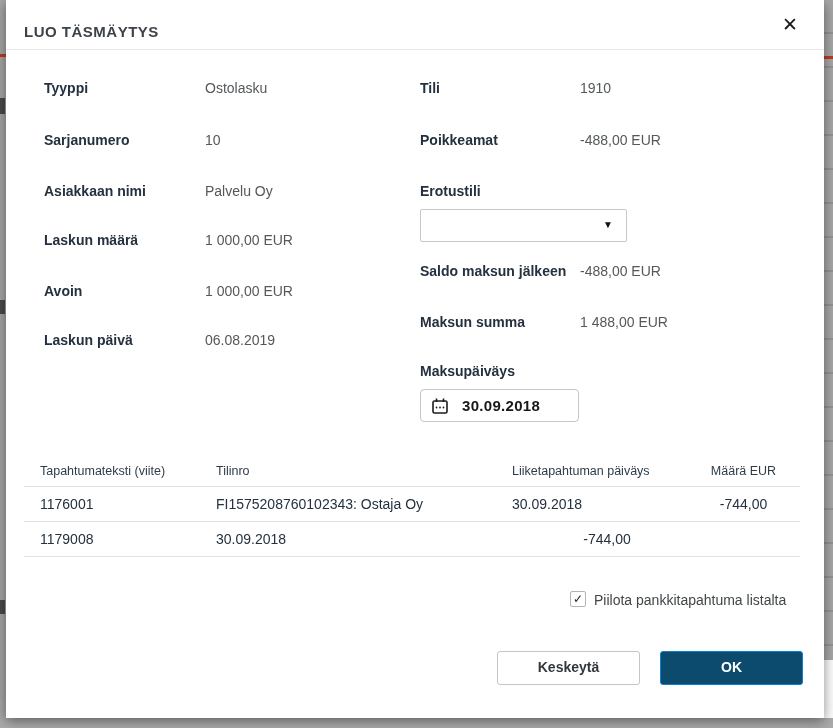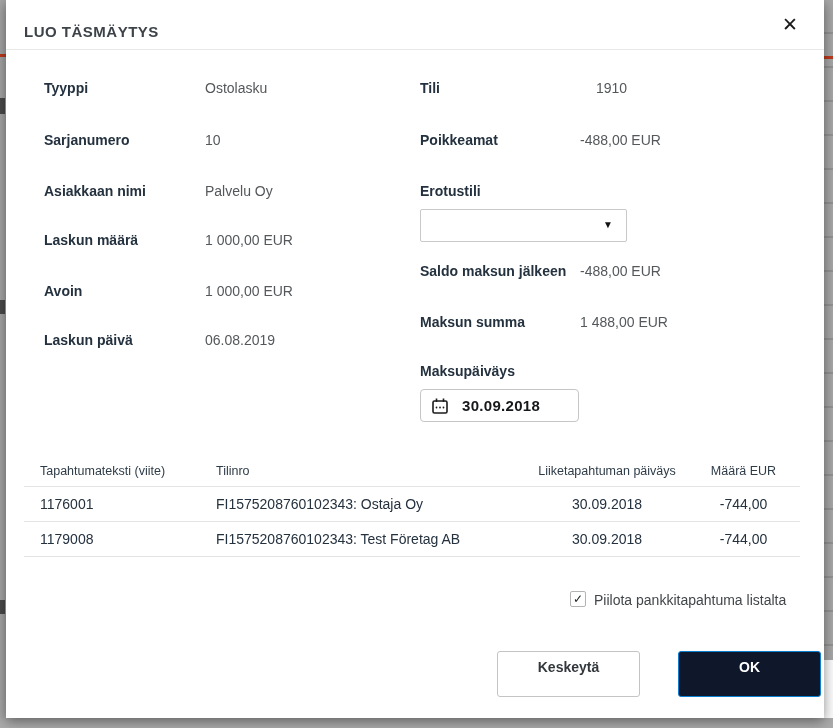--- a/index.html
+++ b/index.html
@@ -64,42 +64,42 @@
 
   
   .txn-table { position: absolute; left: 18px; top: 456px; width: 776px; }
   .t-row {
     display: grid; grid-template-columns: 176px 296px 190px 83px;
     padding: 0 15px 0 16px; align-items: center;
     border-bottom: 1px solid #e3e3e3;
   }
   .t-row.head { height: 31px; }
   .t-row.body { height: 35px; }
-  .t-row .c3 { text-align: center; }
+  .t-row .c3 { }
   .t-row .c4 { text-align: center; }
   .th { font-size: 12.5px; color: #2e3c48; }
   .td { font-size: 14px; color: #24313e; }
 
   
   .chk-row { position: absolute; left: 564px; top: 591px; height: 18px; }
   .chk-box {
     position: absolute; left: 0; top: 0; width: 16px; height: 16px;
     border: 1px solid #b4b4b4; border-radius: 2px; background: #fff;
     text-align: center; line-height: 15px; font-size: 12px; color: #20262b; cursor: pointer;
   }
   .chk-label { position: absolute; left: 24px; top: 1px; white-space: nowrap; font-size: 14px; color: #424649; }
 
   
   .btn {
-    position: absolute; top: 651px; width: 143px; height: 46px;
+    position: absolute; top: 651px; width: 143px; height: 34px;
     font-size: 14px; font-weight: bold; text-align: center; line-height: 31px;
     border-radius: 3px; cursor: pointer;
   }
   .btn-cancel { left: 491px; background: #fff; border: 1px solid #c4c4c4; color: #33383c; }
-  .btn-ok     { left: 672px; background: #0f172a; border: 1px solid #0b7fd2; color: #fff; }
+  .btn-ok     { left: 654px; background: #0c4a6e; border: 1px solid #0b7fd2; color: #fff; }
 </style>
 </head>
 <body>
 
 <div class="bg-strip left"></div>
 <div class="bg-strip right"></div>
 <div class="bg-red left"></div>
 <div class="bg-red right"></div>
 <div class="bg-dark" style="top:98px;height:16px;"></div>
 <div class="bg-dark" style="top:300px;height:14px;"></div>
@@ -121,21 +121,21 @@
   <div class="field-label" style="left:38px;top:181px;">Asiakkaan nimi</div>
   <div class="field-value" style="left:199px;top:181px;">Palvelu Oy</div>
   <div class="field-label" style="left:38px;top:230px;">Laskun määrä</div>
   <div class="field-value" style="left:199px;top:230px;">1 000,00 EUR</div>
   <div class="field-label" style="left:38px;top:281px;">Avoin</div>
   <div class="field-value" style="left:199px;top:281px;">1 000,00 EUR</div>
   <div class="field-label" style="left:38px;top:330px;">Laskun päivä</div>
   <div class="field-value" style="left:199px;top:330px;">06.08.2019</div>
 
   <div class="field-label" style="left:414px;top:78px;">Tili</div>
-  <div class="field-value" style="left:574px;top:78px;margin-left:16px;">1910</div>
+  <div class="field-value" style="left:574px;top:78px;">1910</div>
   <div class="field-label" style="left:414px;top:130px;">Poikkeamat</div>
   <div class="field-value" style="left:574px;top:130px;">-488,00 EUR</div>
 
   <div class="field-label" style="left:414px;top:181px;">Erotustili</div>
   <div class="select-box">
     <span></span>
     <span class="select-arrow">▼</span>
   </div>
 
   <div class="field-label" style="left:414px;top:261px;">Saldo maksun jälkeen</div>
@@ -166,21 +166,20 @@
       <div class="th c4">Määrä EUR</div>
     </div>
     <div class="t-row body">
       <div class="td c1">1176001</div>
       <div class="td c2">FI1575208760102343: Ostaja Oy</div>
       <div class="td c3">30.09.2018</div>
       <div class="td c4">-744,00</div>
     </div>
     <div class="t-row body">
       <div class="td c1">1179008</div>
-      <div class="td c2">FI1575208760102343: Test Företag AB</div>
       <div class="td c3">30.09.2018</div>
       <div class="td c4">-744,00</div>
     </div>
   </div>
 
   <div class="chk-row">
     <div class="chk-box">✓</div>
     <div class="chk-label">Piilota pankkitapahtuma listalta</div>
   </div>
 

